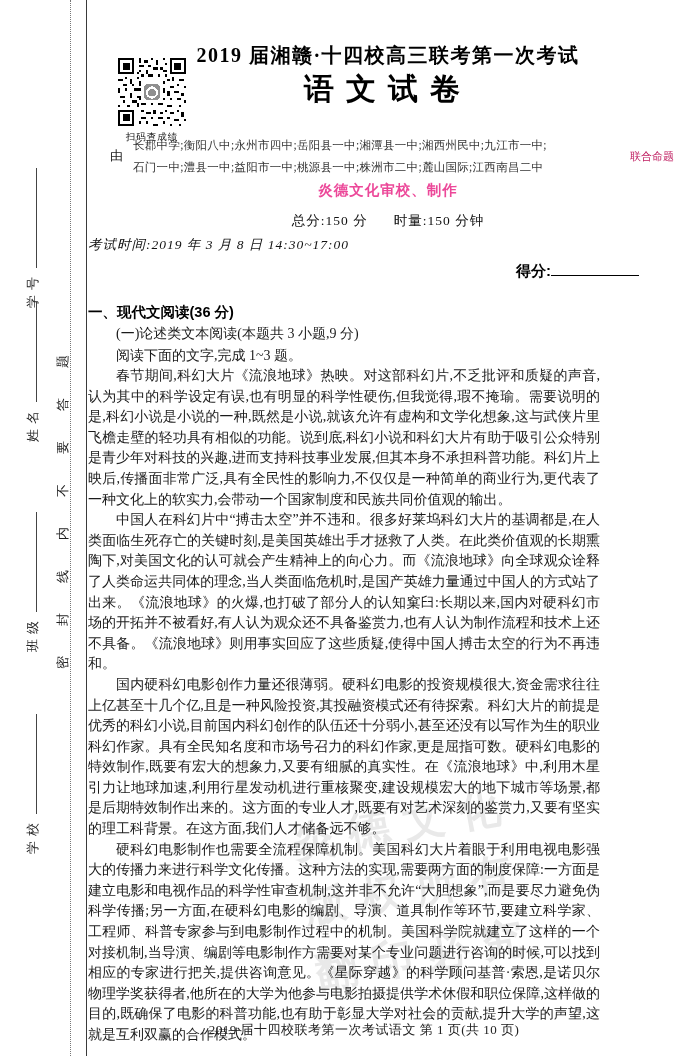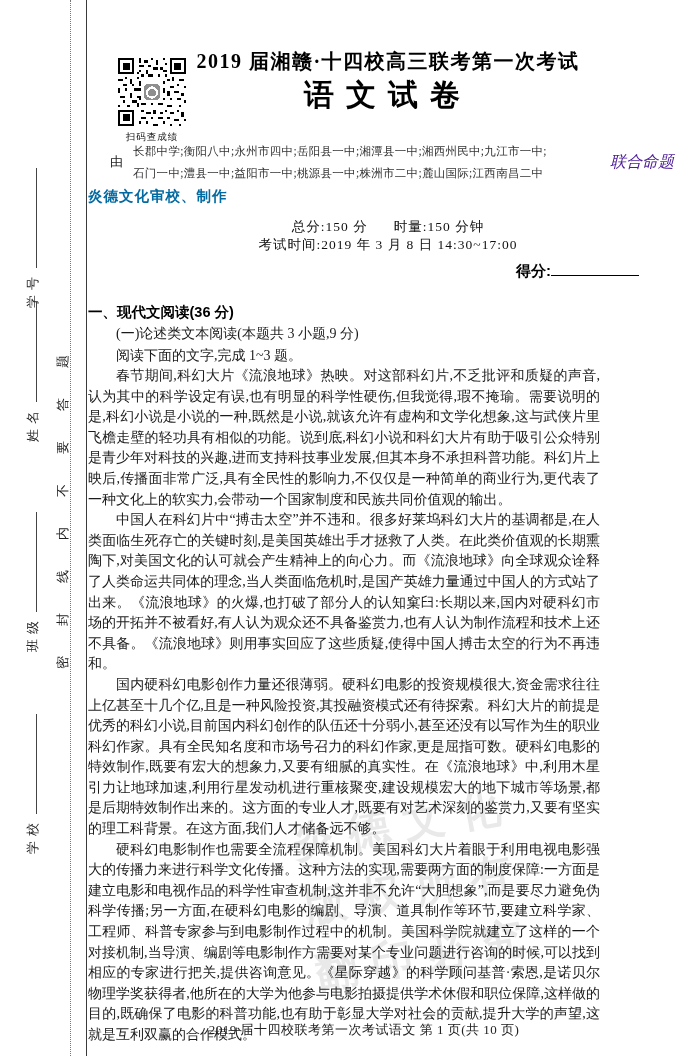--- a/index.html
+++ b/index.html
@@ -28,42 +28,42 @@
     transform:rotate(-10deg);
     font-family:"Liberation Sans","DejaVu Sans",sans-serif;
     font-weight:bold;font-size:42px;letter-spacing:14px;line-height:66px;
     color:rgba(120,120,120,0.16);text-align:center;pointer-events:none;
   }
   
   .qr-block{position:absolute;left:116px;top:58px;width:72px;text-align:center;}
   .qr-caption{font-size:9.5px;letter-spacing:1px;color:#111;margin-top:1px;
     font-family:"Liberation Sans","DejaVu Sans",sans-serif;}
   
-  .main{position:absolute;left:88px;top:16px;width:600px;}
+  .main{position:absolute;left:88px;top:10px;width:600px;}
   .exam-title{
     margin-top:32px;text-align:center;font-weight:bold;font-size:20px;letter-spacing:1.5px;color:#000;
     font-family:"Liberation Serif","DejaVu Serif",serif;
   }
   .subject-title{
     text-align:center;font-weight:bold;font-size:30px;letter-spacing:12px;color:#000;
     font-family:"Liberation Sans","DejaVu Sans",sans-serif;
   }
   .org-row{
     margin-top:24px;display:flex;align-items:center;padding:0 14px 0 22px;gap:10px;
   }
   .org-prefix{font-size:13px;color:#222;flex:0 0 auto;}
   .schools{flex:1 1 auto;font-size:11.5px;line-height:22px;color:#333;letter-spacing:0.3px;text-align:left;}
-  .org-suffix{font-size:16px;color:#4c1d95;flex:0 0 auto;font-style:italic;}
+  .org-suffix{font-size:11px;color:#be185d;flex:0 0 auto;}
   .producer{
-    margin-top:3px;text-align:left;font-weight:bold;font-size:14.5px;letter-spacing:1px;color:#0369a1;
+    margin-top:3px;text-align:center;font-weight:bold;font-size:14.5px;letter-spacing:1px;color:#ec4899;
     font-family:Liberation Serif, serif;
   }
   .score-time{margin-top:12px;text-align:center;font-size:13.5px;letter-spacing:1px;color:#111;}
   .score-time .gap{margin-left:26px;}
-  .exam-datetime{text-align:center;font-size:13.5px;letter-spacing:1px;color:#111;}
+  .exam-datetime{margin-top:6px;font-size:13.5px;letter-spacing:1px;color:#111;font-style:italic;}
   .score-row{width:512px;margin-top:8px;text-align:right;font-weight:bold;font-size:15px;color:#000;
     font-family:"Liberation Sans","DejaVu Sans",sans-serif;margin-left:39px;}
   .score-row .score-blank{display:inline-block;width:88px;border-bottom:1.5px solid #000;height:4px;}
   
   .body-text{width:512px;margin-top:20px;font-size:14px;line-height:20.6px;text-align:justify;color:#1b1b1b;}
   .sec-heading{font-weight:bold;font-size:14.5px;color:#000;
     font-family:"Liberation Sans","DejaVu Sans",sans-serif;line-height:22px;}
   .sub-heading,.instruction{text-indent:2em;line-height:21.5px;}
   .body-text p{margin:0;text-indent:2em;}
   

